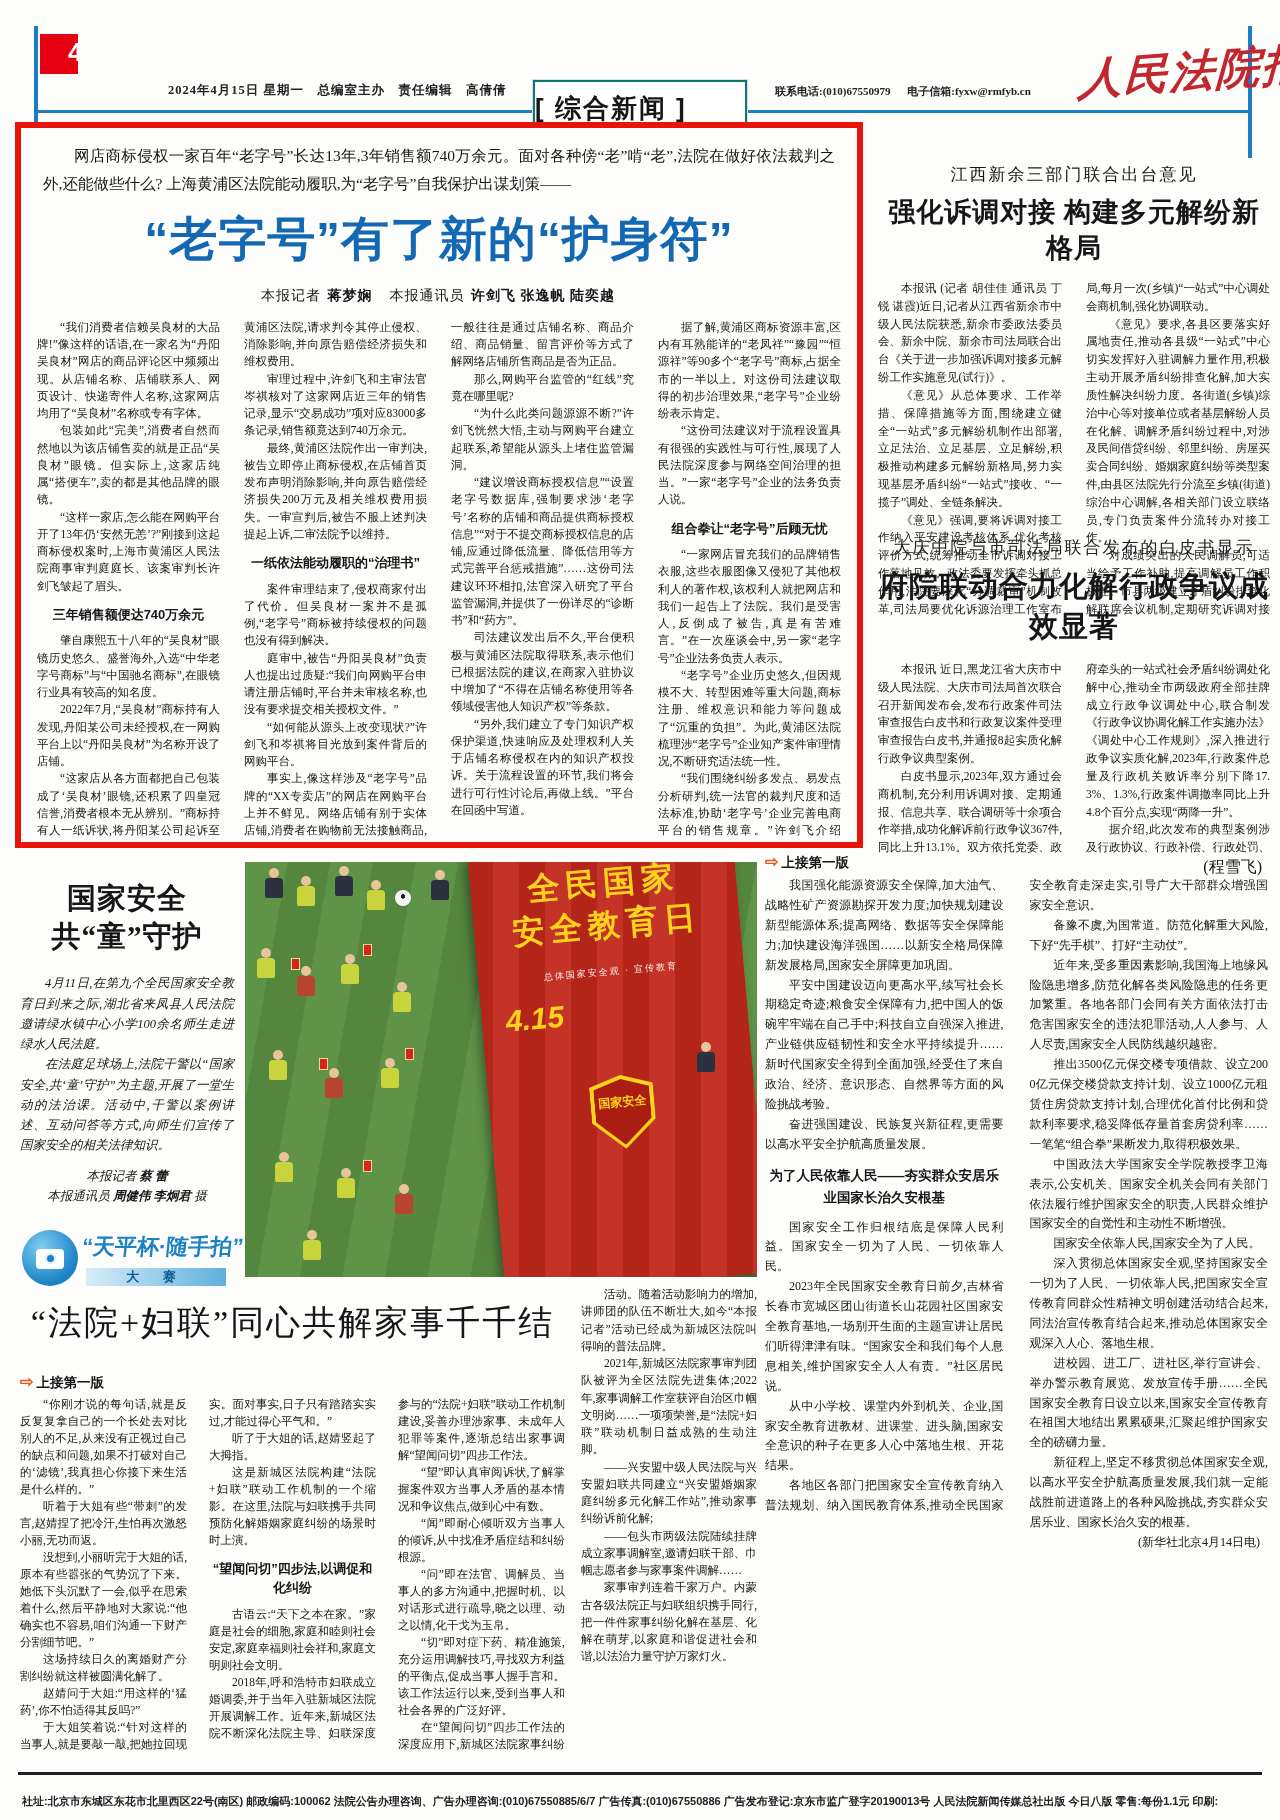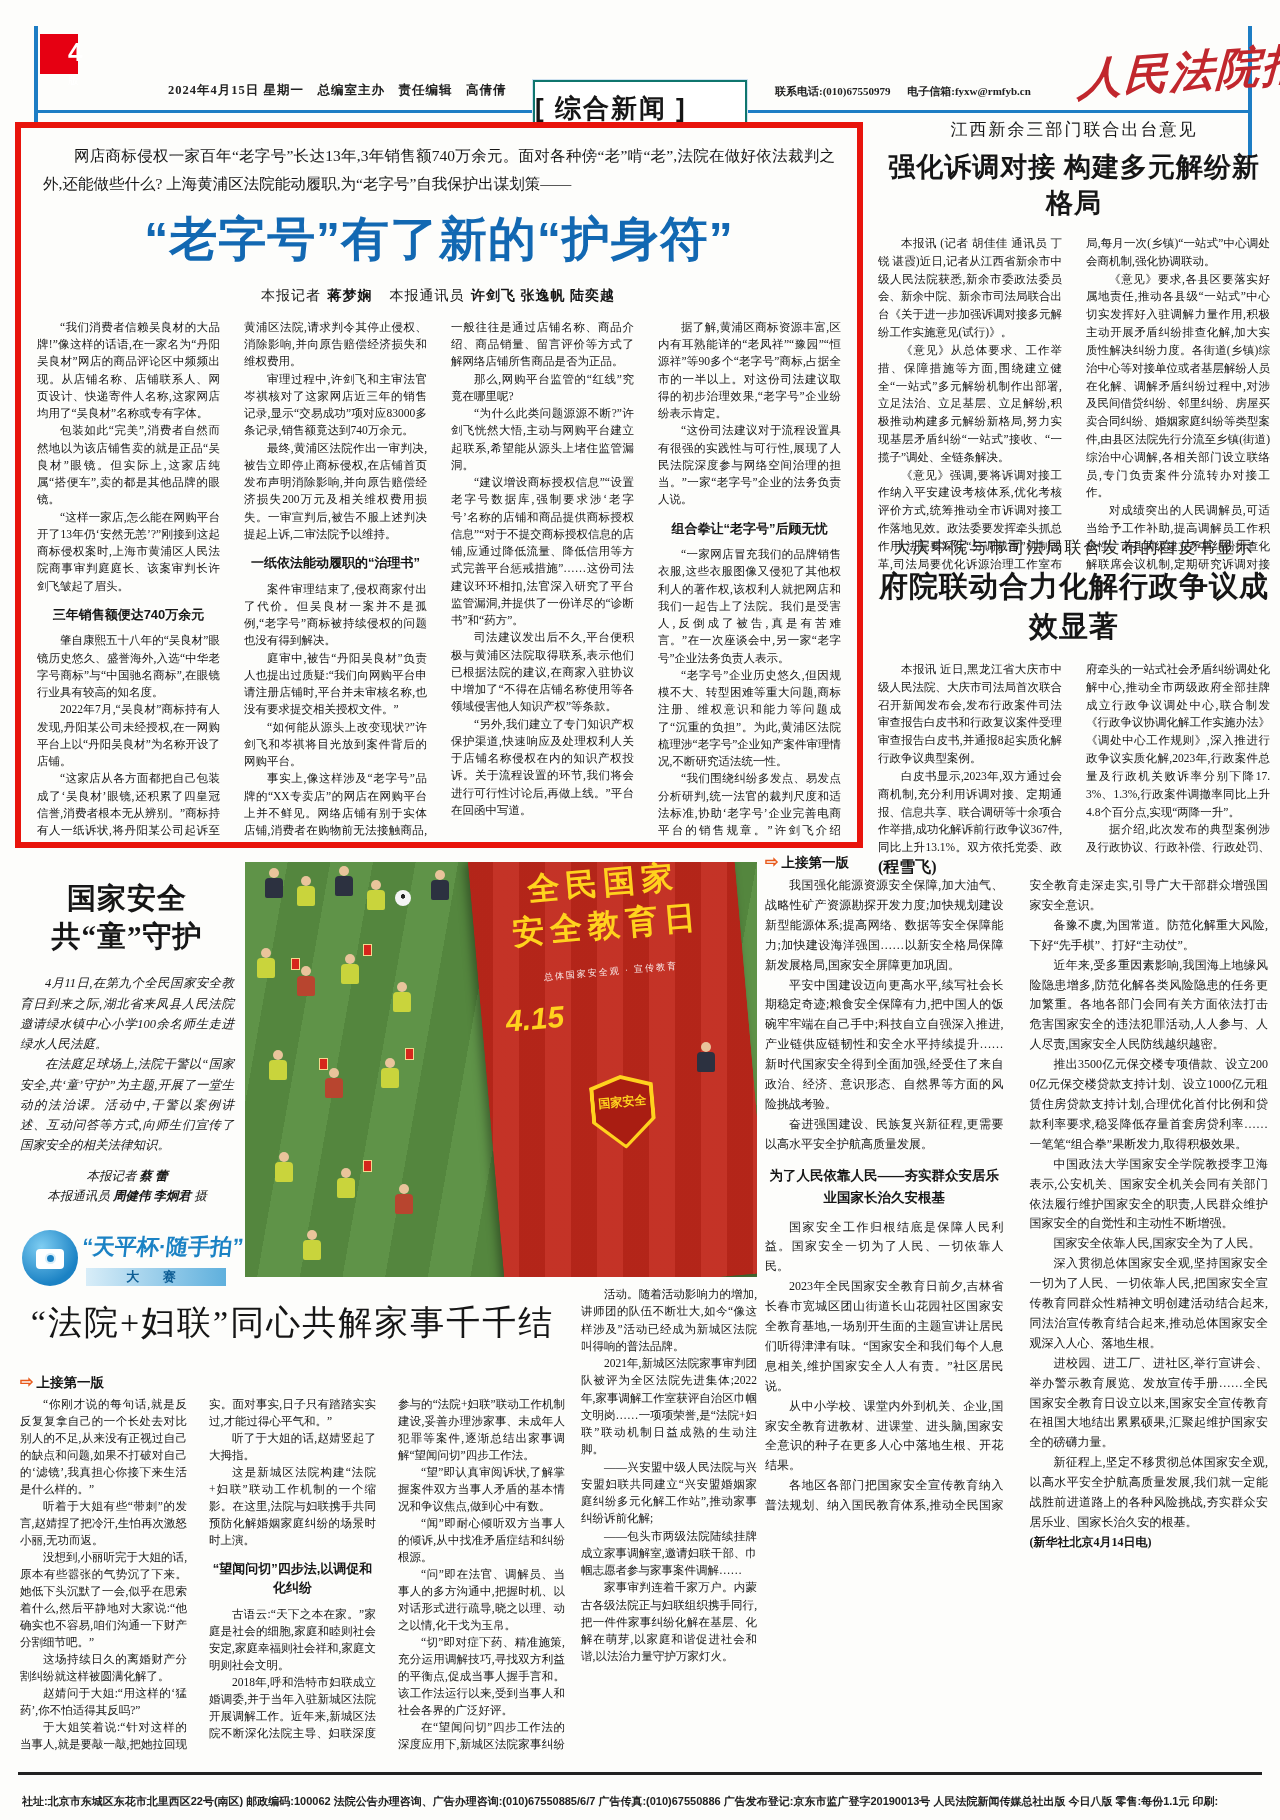--- a/index.html
+++ b/index.html
@@ -33,29 +33,29 @@
   .lead-headline { margin-top:10px; text-align:center; font-size:47px; font-weight:bold; color:#1268b2;
                    font-family:"Liberation Sans","DejaVu Sans",sans-serif; letter-spacing:1px; transform:scaleX(1.02); }
   .lead-byline { margin-top:16px; text-align:center; font-size:14px; letter-spacing:1px; }
   .lead-byline b { margin:0 2px; }
   .lead-body { margin-top:14px; height:530px; overflow:hidden; column-count:4; column-gap:24px;
                font-size:11.5px; line-height:1.5; }
   .lead-body .colhead { font-size:13px; }
   .lead-body .para { margin:0; }
   
   .r1 { left:878px; top:118px; width:392px; }
-  .r1-kicker { text-align:center; font-size:17px; letter-spacing:2px; }
+  .r1-kicker { text-align:center; font-size:17px; letter-spacing:2px;margin-top:45px; }
   .r1-headline { text-align:center; font-size:27px; font-weight:bold; letter-spacing:1px; margin-top:8px; }
   .art-body { margin-top:14px; column-count:2; column-gap:24px; font-size:11.5px; line-height:1.55; overflow:hidden; }
   .r1 .art-body { height:366px; }
   .r2 { left:878px; top:536px; width:392px; }
   .r2-kicker { text-align:center; font-size:17px; letter-spacing:2px; color:#222; }
   .r2-headline { text-align:center; font-size:29px; font-weight:bold; letter-spacing:1px; margin-top:8px; }
   .r2 .art-body { height:196px; }
-  .sign { text-align:left; font-weight:bold; padding-right:8px; text-indent:0; }
+  .sign { text-align:right; font-weight:normal; padding-right:8px; text-indent:0; }
   .cont { left:765px; top:852px; width:503px; height:910px; overflow:hidden; }
   .cont-label { font-family:"Liberation Sans",sans-serif; font-weight:bold; font-size:13.5px; margin-bottom:4px; }
   .arrow { color:#e8591a; font-size:16px; font-weight:bold; margin-right:3px; }
   .cont-body { column-count:2; column-gap:26px; font-size:12px; line-height:1.66; height:880px; overflow:hidden; }
   .cont-body .colhead { font-size:13.5px; }
   
   .ps { left:20px; top:880px; width:214px; }
   .ps-title { text-align:center; font-size:29px; font-weight:bold; line-height:1.3; letter-spacing:1px; }
   .ps-body { margin-top:18px; font-size:12.5px; line-height:1.62; font-style:italic; }
   .ps-byline { text-align:center; font-size:12.5px; font-style:italic; margin-top:10px; line-height:1.6; }
@@ -335,21 +335,21 @@
       <p class="para">古语云:“天下之本在家。”家庭是社会的细胞,家庭和睦则社会安定,家庭幸福则社会祥和,家庭文明则社会文明。</p>
       <p class="para">2018年,呼和浩特市妇联成立婚调委,并于当年入驻新城区法院开展调解工作。近年来,新城区法院不断深化法院主导、妇联深度参与的“法院+妇联”联动工作机制建设,妥善办理涉家事、未成年人犯罪等案件,逐渐总结出家事调解“望闻问切”四步工作法。</p>
       <p class="para">“望”即认真审阅诉状,了解掌握案件双方当事人矛盾的基本情况和争议焦点,做到心中有数。</p>
       <p class="para">“闻”即耐心倾听双方当事人的倾诉,从中找准矛盾症结和纠纷根源。</p>
       <p class="para">“问”即在法官、调解员、当事人的多方沟通中,把握时机、以对话形式进行疏导,晓之以理、动之以情,化干戈为玉帛。</p>
       <p class="para">“切”即对症下药、精准施策,充分运用调解技巧,寻找双方利益的平衡点,促成当事人握手言和。该工作法运行以来,受到当事人和社会各界的广泛好评。</p>
       <p class="para">在“望闻问切”四步工作法的深度应用下,新城区法院家事纠纷调解工作取得显著成效,自婚调委入驻以来截至2023年12月31日,累计接收案件1086件,调解成功707件。在引导更多当事人认识家庭责任、树立担当意识的同时,有效发挥了家事调解在预防化解婚姻家庭纠纷、加强和创新社会治理、维护社会和谐稳定等方面的积极作用。</p>
     </div>
 </div>
 <div class="abs col4">
-    <p class="para">活动。随着活动影响力的增加,讲师团的队伍不断壮大,如今“像这样涉及”活动已经成为新城区法院叫得响的普法品牌。</p>
+    <p class="para">活动。随着活动影响力的增加,讲师团的队伍不断壮大,如今“本报记者”活动已经成为新城区法院叫得响的普法品牌。</p>
     <p class="para">2021年,新城区法院家事审判团队被评为全区法院先进集体;2022年,家事调解工作室获评自治区巾帼文明岗……一项项荣誉,是“法院+妇联”联动机制日益成熟的生动注脚。</p>
     <p class="para">——兴安盟中级人民法院与兴安盟妇联共同建立“兴安盟婚姻家庭纠纷多元化解工作站”,推动家事纠纷诉前化解;</p>
     <p class="para">——包头市两级法院陆续挂牌成立家事调解室,邀请妇联干部、巾帼志愿者参与家事案件调解……</p>
     <p class="para">家事审判连着千家万户。内蒙古各级法院正与妇联组织携手同行,把一件件家事纠纷化解在基层、化解在萌芽,以家庭和谐促进社会和谐,以法治力量守护万家灯火。</p>
   </div>
 
 <div class="abs foot-rule"></div>
 <div class="abs footer">社址:北京市东城区东花市北里西区22号(南区) 邮政编码:100062 法院公告办理咨询、广告办理咨询:(010)67550885/6/7 广告传真:(010)67550886 广告发布登记:京东市监广登字20190013号 人民法院新闻传媒总社出版 今日八版 零售:每份1.1元 印刷:</div>
 
 </body></html>

